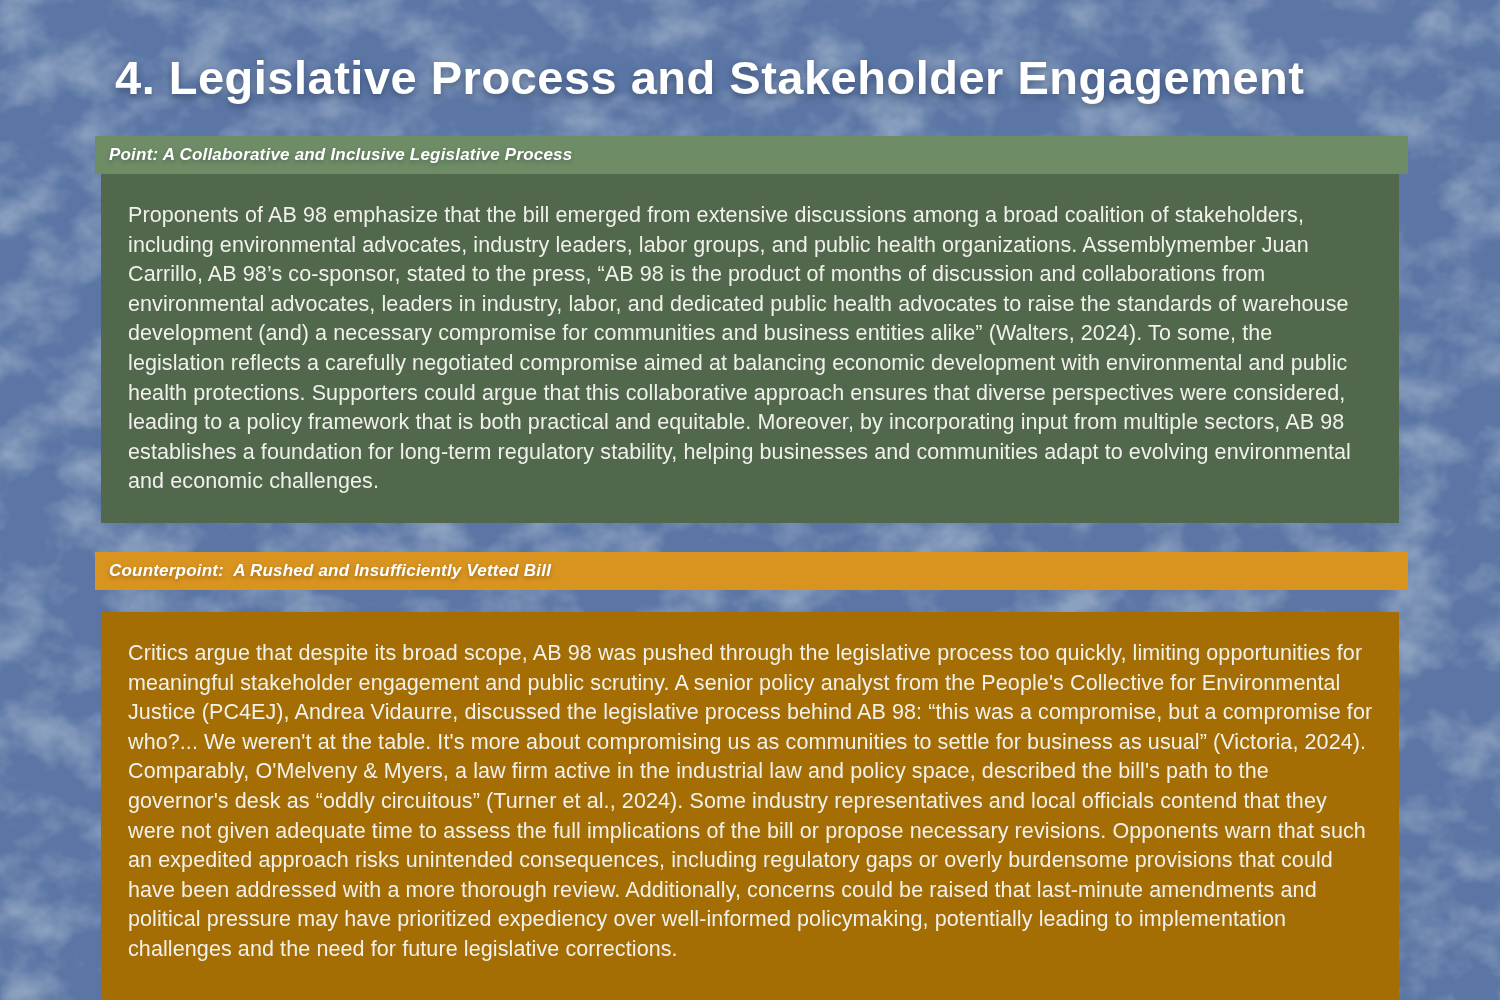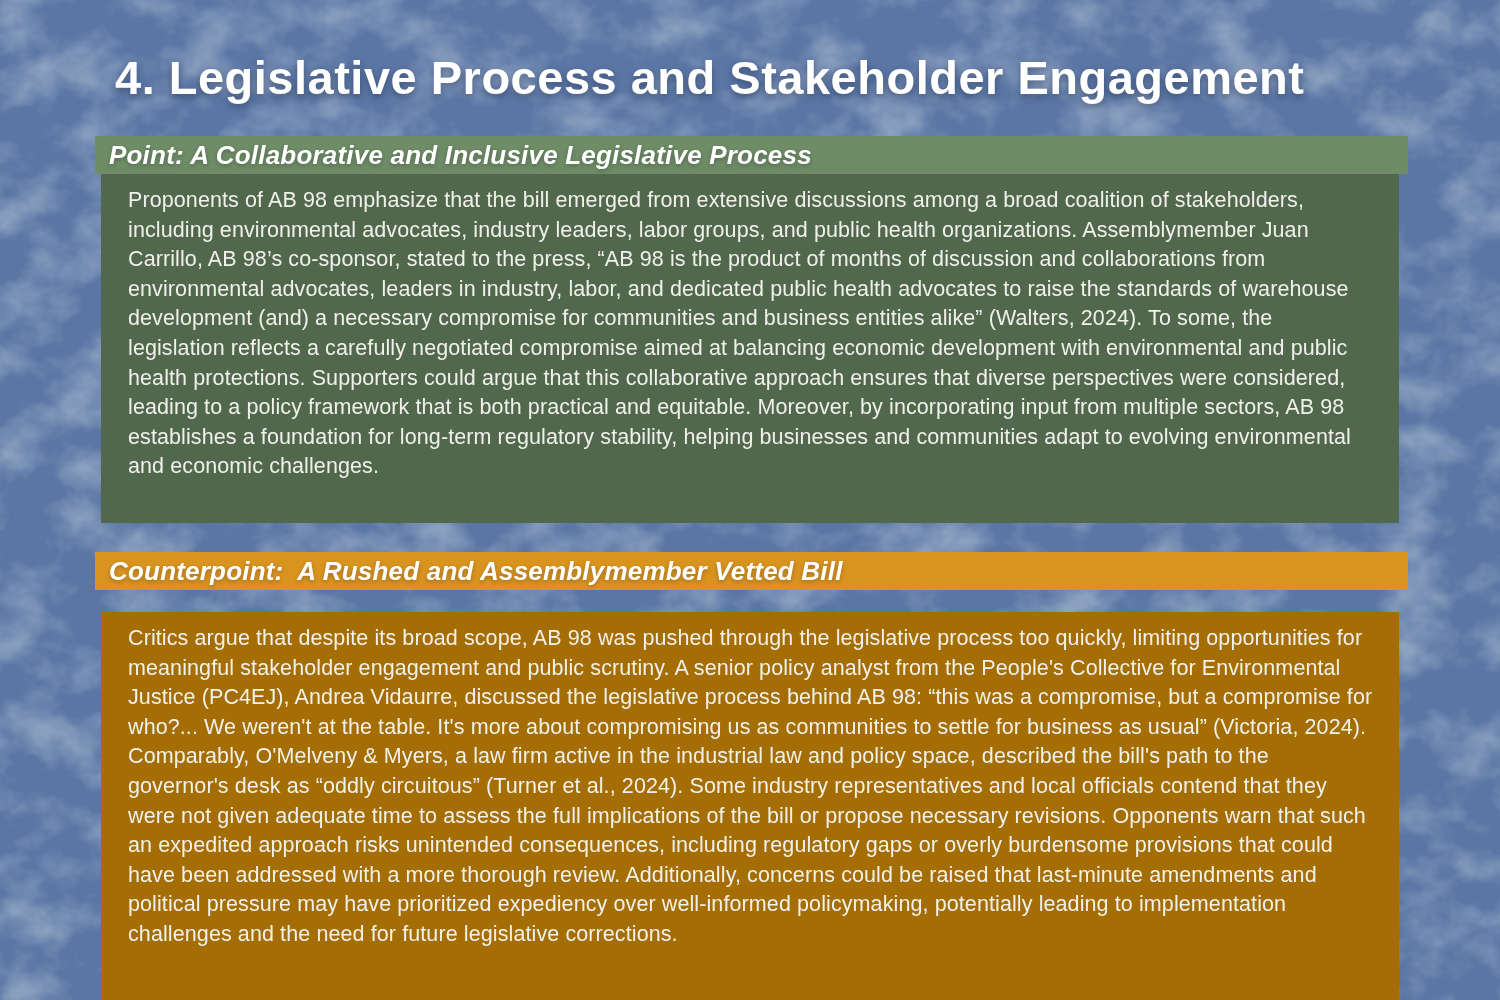--- a/index.html
+++ b/index.html
@@ -40,38 +40,38 @@
     position: absolute;
     left: 95px;
     width: 1313px;
     height: 38px;
     display: flex;
     align-items: center;
     box-sizing: border-box;
     padding-left: 14px;
   }
   .section-header-text {
-    font-size: 26px;
+    font-size: 17px;
     font-weight: 800;
     font-style: italic;
     color: #ffffff;
     white-space: pre-wrap;
     text-shadow: 0 2px 4px rgba(30, 35, 45, 0.30);
     letter-spacing: 0.2px;
   }
 
   .section-body-panel {
     position: absolute;
     left: 101px;
     width: 1298px;
     box-sizing: border-box;
   }
   .section-body-text {
     margin: 0;
-    padding: 12px 26px 0 27px;
+    padding: 27px 26px 0 27px;
     font-size: 21.5px;
     line-height: 29.6px;
     font-weight: 400;
     color: #F1F1EC;
     letter-spacing: 0.1px;
   }
 
   .point-header-bar   { top: 136px; background: #6E8C66; }
   .point-body-panel   { top: 174px; height: 349px; background: #52684D; }
   .cp-header-bar      { top: 552px; background: #D9931F; }
@@ -104,21 +104,21 @@
       <div class="section-header-bar point-header-bar">
         <span class="section-header-text">Point: A Collaborative and Inclusive Legislative Process</span>
       </div>
       <div class="section-body-panel point-body-panel">
         <p class="section-body-text">Proponents of AB 98 emphasize that the bill emerged from extensive discussions among a broad coalition of stakeholders, including environmental advocates, industry leaders, labor groups, and public health organizations. Assemblymember Juan Carrillo, AB 98’s co-sponsor, stated to the press, “AB 98 is the product of months of discussion and collaborations from environmental advocates, leaders in industry, labor, and dedicated public health advocates to raise the standards of warehouse development (and) a necessary compromise for communities and business entities alike” (Walters, 2024). To some, the legislation reflects a carefully negotiated compromise aimed at balancing economic development with environmental and public health protections. Supporters could argue that this collaborative approach ensures that diverse perspectives were considered, leading to a policy framework that is both practical and equitable. Moreover, by incorporating input from multiple sectors, AB 98 establishes a foundation for long-term regulatory stability, helping businesses and communities adapt to evolving environmental and economic challenges.</p>
       </div>
     </section>
 
     <section>
       <div class="section-header-bar cp-header-bar">
-        <span class="section-header-text">Counterpoint:  A Rushed and Assemblymember Vetted Bill</span>
+        <span class="section-header-text">Counterpoint:  A Rushed and Insufficiently Vetted Bill</span>
       </div>
       <div class="section-body-panel cp-body-panel">
         <p class="section-body-text">Critics argue that despite its broad scope, AB 98 was pushed through the legislative process too quickly, limiting opportunities for meaningful stakeholder engagement and public scrutiny. A senior policy analyst from the People's Collective for Environmental Justice (PC4EJ), Andrea Vidaurre, discussed the legislative process behind AB 98: “this was a compromise, but a compromise for who?... We weren't at the table. It's more about compromising us as communities to settle for business as usual” (Victoria, 2024). Comparably, O'Melveny &amp; Myers, a law firm active in the industrial law and policy space, described the bill's path to the governor's desk as “oddly circuitous” (Turner et al., 2024). Some industry representatives and local officials contend that they were not given adequate time to assess the full implications of the bill or propose necessary revisions. Opponents warn that such an expedited approach risks unintended consequences, including regulatory gaps or overly burdensome provisions that could have been addressed with a more thorough review. Additionally, concerns could be raised that last-minute amendments and political pressure may have prioritized expediency over well-informed policymaking, potentially leading to implementation challenges and the need for future legislative corrections.</p>
       </div>
     </section>
 
   </div>
 </div>
 
 </body></html>

